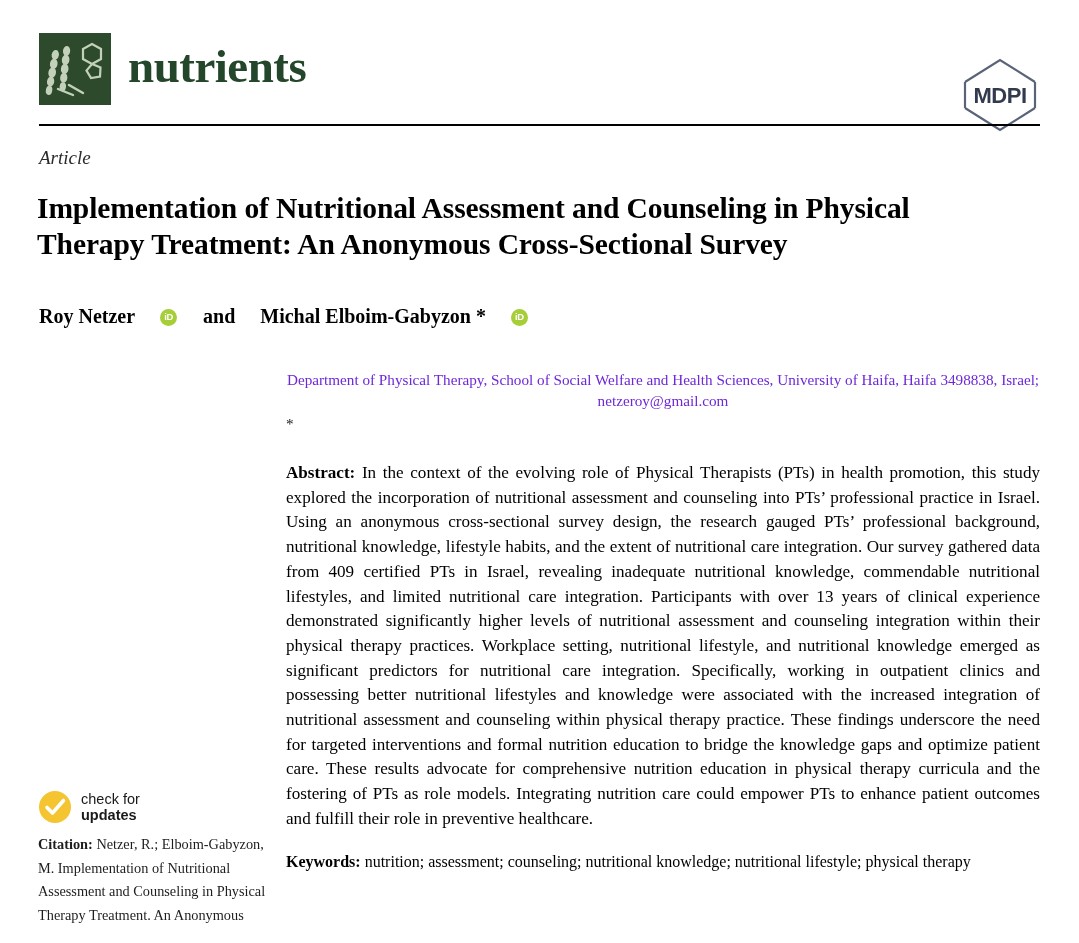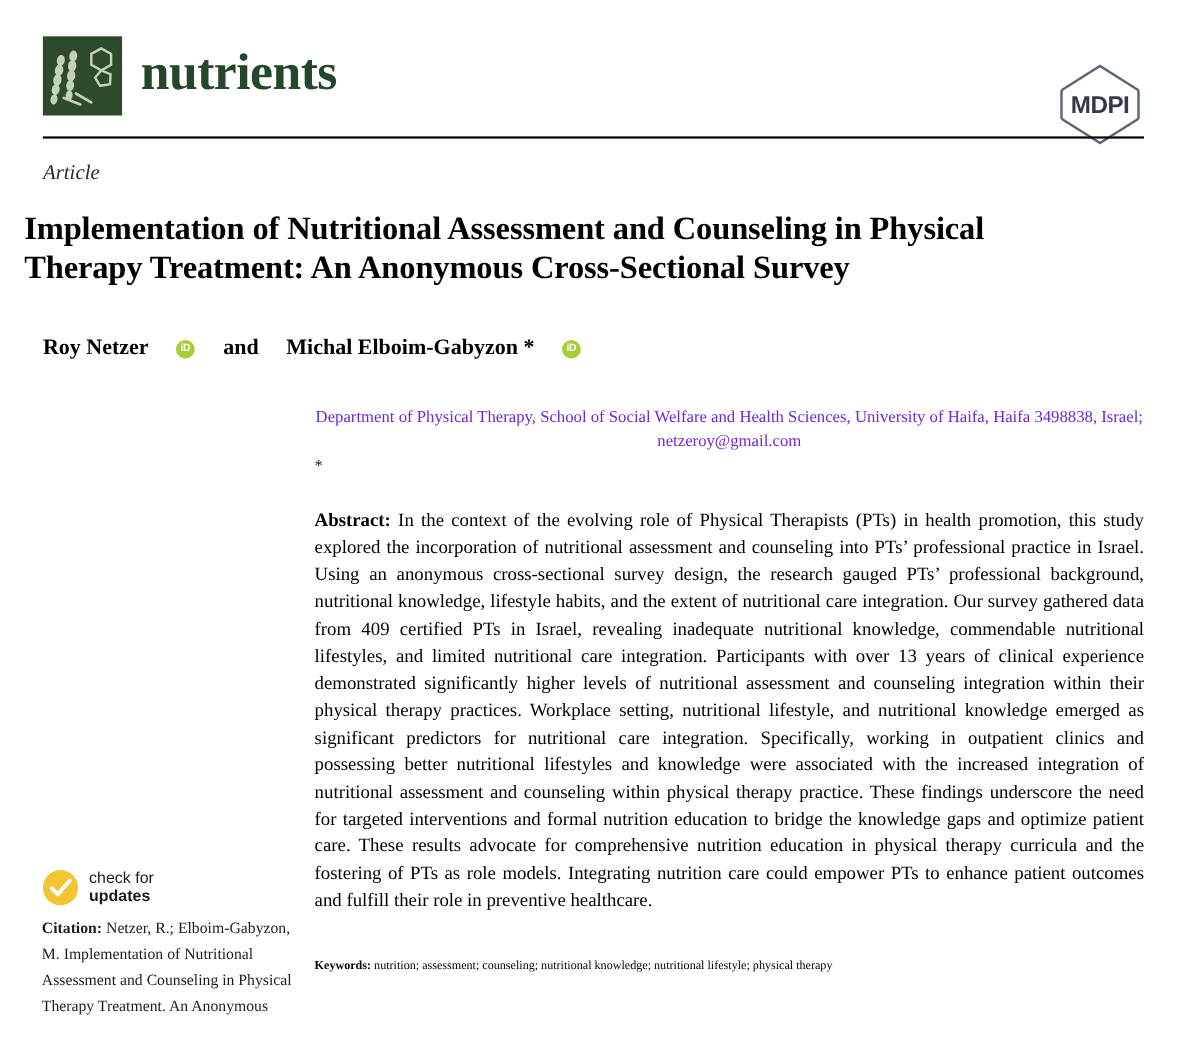--- a/index.html
+++ b/index.html
@@ -85,21 +85,21 @@
     top: 147px;
     font-size: 19px;
     font-style: italic;
     color: #2b2b2b;
     font-family: "Liberation Serif", "DejaVu Serif", serif;
   }
 
   
   .paper-title {
     position: absolute;
-    left: 22px;
+    left: 37px;
     top: 170px;
     width: 960px;
     font-size: 29.5px;
     font-weight: bold;
     line-height: 36px;
     letter-spacing: -0.1px;
     color: #000000;
   }
 
   
@@ -206,22 +206,22 @@
     margin-top: 27px;
     font-size: 17.1px;
     line-height: 24.7px;
     text-align: justify;
     text-justify: inter-word;
     color: #000;
   }
   .abstract b, .keywords b { font-weight: bold; }
 
   .keywords {
-    margin-top: 34px;
-    font-size: 11px;
+    margin-top: 18px;
+    font-size: 16px;
     line-height: 24.7px;
     text-align: justify;
     color: #000;
   }
 </style>
 </head>
 <body>
 
 <div class="page">
 

